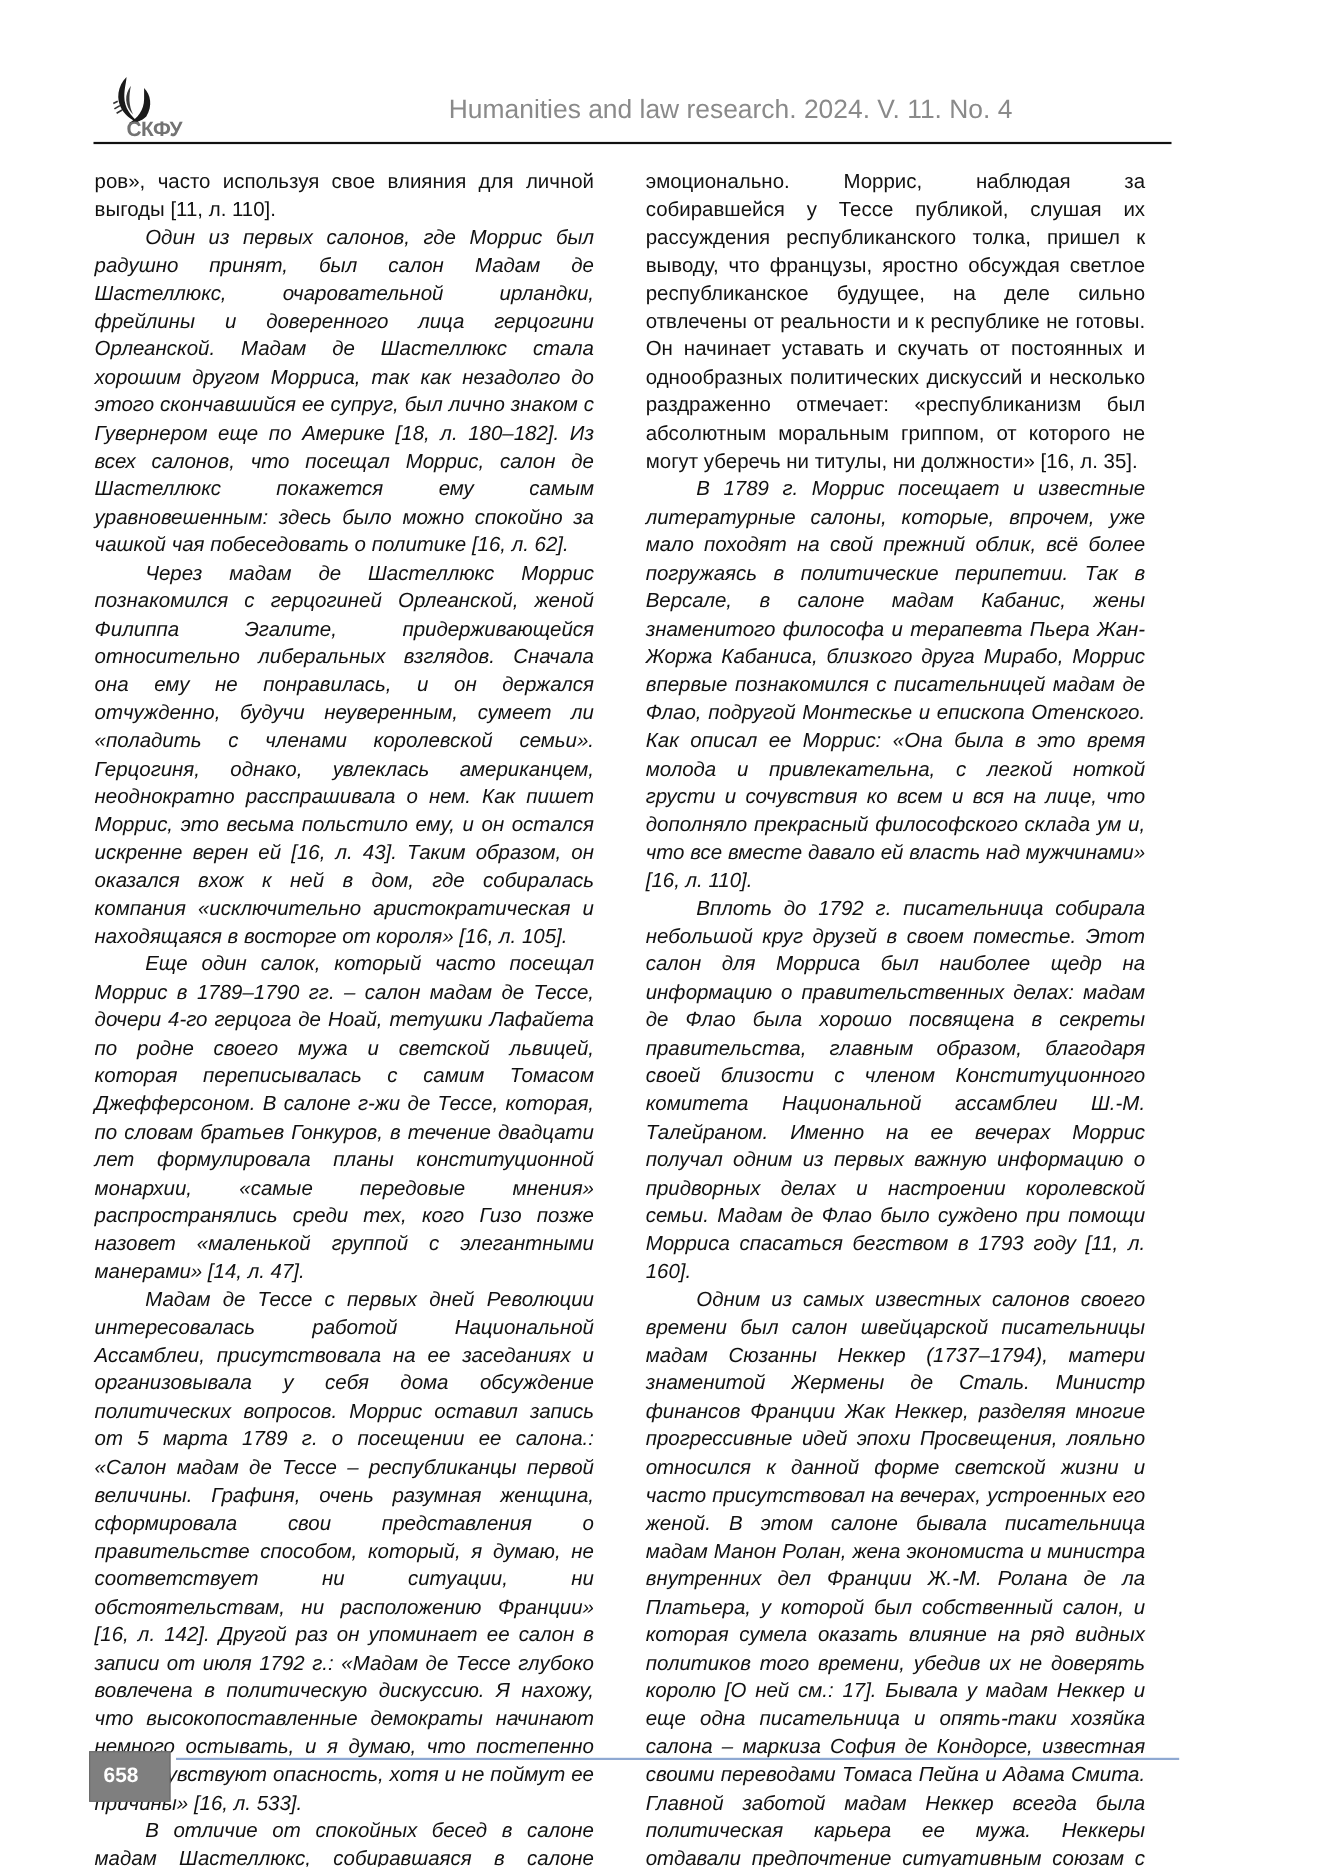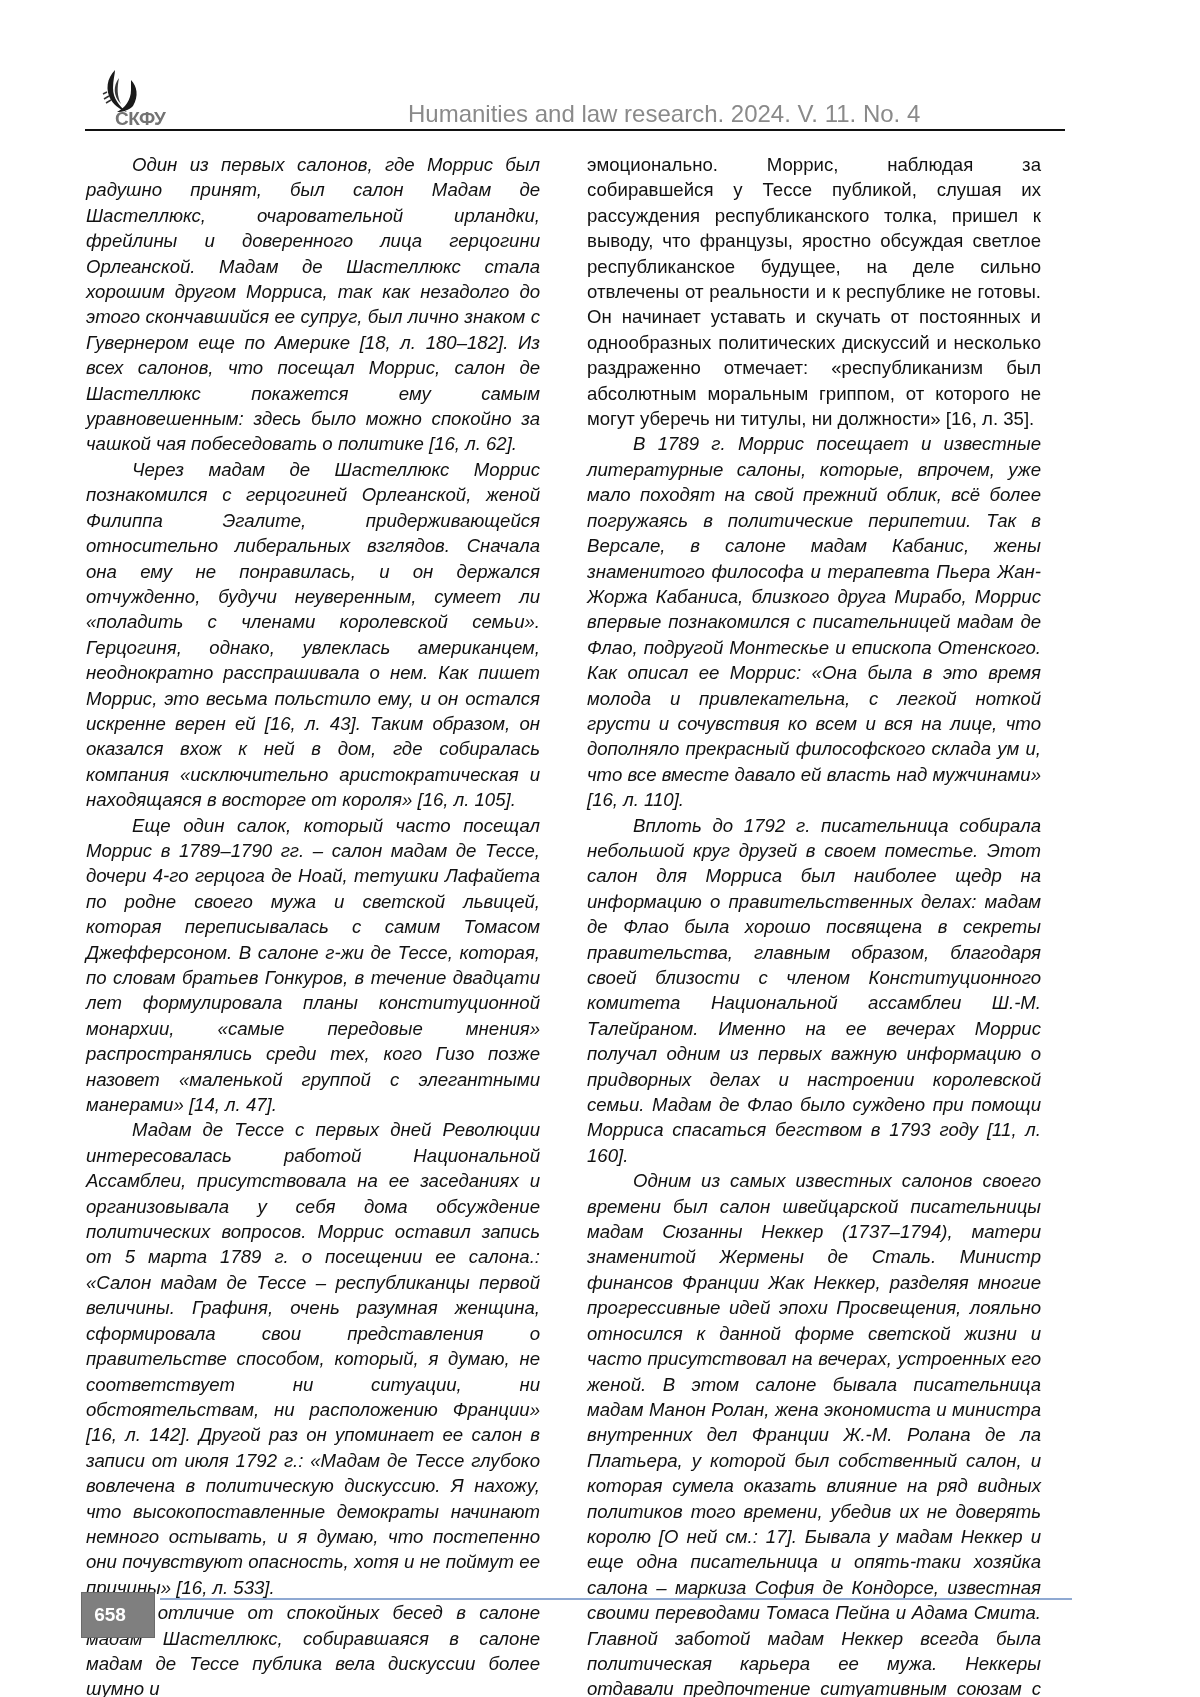--- a/index.html
+++ b/index.html
@@ -1,21 +1,21 @@
 <!DOCTYPE html>
 <html><head>
 <meta charset="utf-8">
 <style>
   html, body { margin: 0; padding: 0; background: #ffffff; }
   body { width: 1200px; height: 1697px; position: relative; overflow: hidden; font-family: "Liberation Sans", sans-serif; color: #111; }
   .header { position: absolute; left: 0; top: 0; width: 1200px; height: 135px; }
   .logo { position: absolute; left: 95px; top: 68px; width: 90px; height: 62px; }
   .logo svg { position: absolute; left: 6px; top: 0; }
   .logo-text { position: absolute; left: 20px; top: 40px; font-family: "Liberation Sans", sans-serif; font-weight: bold; font-size: 19px; letter-spacing: -0.5px; color: #737373; }
-  .journal-title { position: absolute; left: 408px; top: 86px; font-size: 24px; color: #8a8a8a; letter-spacing: 0; white-space: nowrap; margin-top: 14px; }
+  .journal-title { position: absolute; left: 408px; top: 86px; font-size: 24px; color: #8a8a8a; letter-spacing: 0; white-space: nowrap; }
   .header-rule { position: absolute; left: 85px; top: 129px; width: 980px; height: 2px; background: #111; }
   .col { position: absolute; top: 152px; width: 454px; font-size: 18.6px; line-height: 25.4px; text-align: justify; }
   .col-left { left: 86px; }
   .col-right { left: 587px; }
   .col p { margin: 0; text-indent: 0; hyphens: manual; }
   .col p.indent { text-indent: 46px; font-style: italic; }
   .footer-rule { position: absolute; left: 160px; top: 1598px; width: 912px; height: 2px; background: #8fa9d2; }
   .page-num-box { position: absolute; left: 81px; top: 1592px; width: 72px; height: 44px; background: #7f7f7f; border: 1px solid #6a6a6a; }
   .page-num { position: absolute; left: 0; top: 0; width: 56px; height: 44px; line-height: 44px; text-align: center; color: #ffffff; font-weight: bold; font-size: 19px; font-family: "Liberation Sans Narrow", "Liberation Sans", sans-serif; }
 </style>
@@ -30,20 +30,21 @@
       <path d="M30 12 C36 18, 38 28, 32 38 C28 42, 22 44, 16 44 C24 40, 30 32, 30 22 Z" fill="#1a1a1a"></path>
       <path d="M6 24 L2 26 M8 28 L3 31 M10 32 L5 35" stroke="#333" stroke-width="1.5"></path>
     </svg>
     <span class="logo-text">СКФУ</span>
   </div>
   <div class="journal-title">Humanities and law research. 2024. V. 11. No. 4</div>
   <div class="header-rule"></div>
 </div>
 
 <div class="col col-left">
+  <p>ров», часто используя свое влияния для личной выгоды [11, л. 110].</p>
   <p class="indent">Один из первых салонов, где Моррис был радушно принят, был салон Мадам де Шастеллюкс, очаровательной ирландки, фрейлины и доверенного лица герцогини Орлеанской. Мадам де Шастеллюкс стала хорошим другом Морриса, так как незадолго до этого скончавшийся ее супруг, был лично знаком с Гувернером еще по Америке [18, л. 180–182]. Из всех салонов, что посещал Моррис, салон де Шастеллюкс покажется ему самым уравновешенным: здесь было можно спокойно за чашкой чая побеседовать о политике [16, л. 62].</p>
   <p class="indent">Через мадам де Шастеллюкс Моррис познакомился с герцогиней Орлеанской, женой Филиппа Эгалите, придерживающейся относительно либеральных взглядов. Сначала она ему не понравилась, и он держался отчужденно, будучи неуверенным, сумеет ли «поладить с членами королевской семьи». Герцогиня, однако, увлеклась американцем, неоднократно расспрашивала о нем. Как пишет Моррис, это весьма польстило ему, и он остался искренне верен ей [16, л. 43]. Таким образом, он оказался вхож к ней в дом, где собиралась компания «исключительно аристократическая и находящаяся в восторге от короля» [16, л. 105].</p>
   <p class="indent">Еще один салок, который часто посещал Моррис в 1789–1790 гг. – салон мадам де Тессе, дочери 4-го герцога де Ноай, тетушки Лафайета по родне своего мужа и светской львицей, которая переписывалась с самим Томасом Джефферсоном. В салоне г-жи де Тессе, которая, по словам братьев Гонкуров, в течение двадцати лет формулировала планы конституционной монархии, «самые передовые мнения» распространялись среди тех, кого Гизо позже назовет «маленькой группой с элегантными манерами» [14, л. 47].</p>
   <p class="indent">Мадам де Тессе с первых дней Революции интересовалась работой Национальной Ассамблеи, присутствовала на ее заседаниях и организовывала у себя дома обсуждение политических вопросов. Моррис оставил запись от 5 марта 1789 г. о посещении ее салона.: «Салон мадам де Тессе – республиканцы первой величины. Графиня, очень разумная женщина, сформировала свои представления о правительстве способом, который, я думаю, не соответствует ни ситуации, ни обстоятельствам, ни расположению Франции» [16, л. 142]. Другой раз он упоминает ее салон в записи от июля 1792 г.: «Мадам де Тессе глубоко вовлечена в политическую дискуссию. Я нахожу, что высокопоставленные демократы начинают немного остывать, и я думаю, что постепенно они почувствуют опасность, хотя и не поймут ее причины» [16, л. 533].</p>
   <p class="indent">В отличие от спокойных бесед в салоне мадам Шастеллюкс, собиравшаяся в салоне мадам де Тессе публика вела дискуссии более шумно и</p>
 </div>
 
 <div class="col col-right">
   <p>эмоционально. Моррис, наблюдая за собиравшейся у Тессе публикой, слушая их рассуждения республиканского толка, пришел к выводу, что французы, яростно обсуждая светлое республиканское будущее, на деле сильно отвлечены от реальности и к республике не готовы. Он начинает уставать и скучать от постоянных и однообразных политических дискуссий и несколько раздраженно отмечает: «республиканизм был абсолютным моральным гриппом, от которого не могут уберечь ни титулы, ни должности» [16, л. 35].</p>
   <p class="indent">В 1789 г. Моррис посещает и известные литературные салоны, которые, впрочем, уже мало походят на свой прежний облик, всё более погружаясь в политические перипетии. Так в Версале, в салоне мадам Кабанис, жены знаменитого философа и терапевта Пьера Жан-Жоржа Кабаниса, близкого друга Мирабо, Моррис впервые познакомился с писательницей мадам де Флао, подругой Монтескье и епископа Отенского. Как описал ее Моррис: «Она была в это время молода и привлекательна, с легкой ноткой грусти и сочувствия ко всем и вся на лице, что дополняло прекрасный философского склада ум и, что все вместе давало ей власть над мужчинами» [16, л. 110].</p>

